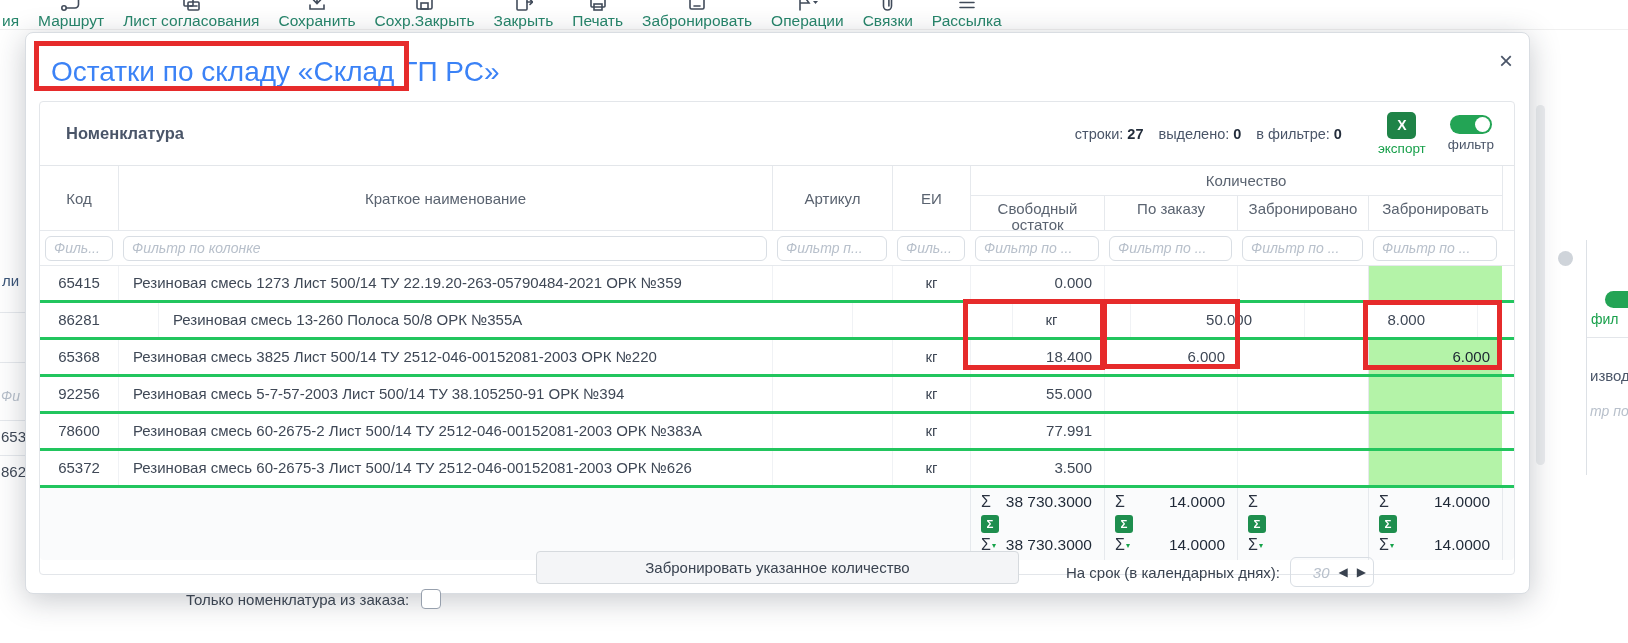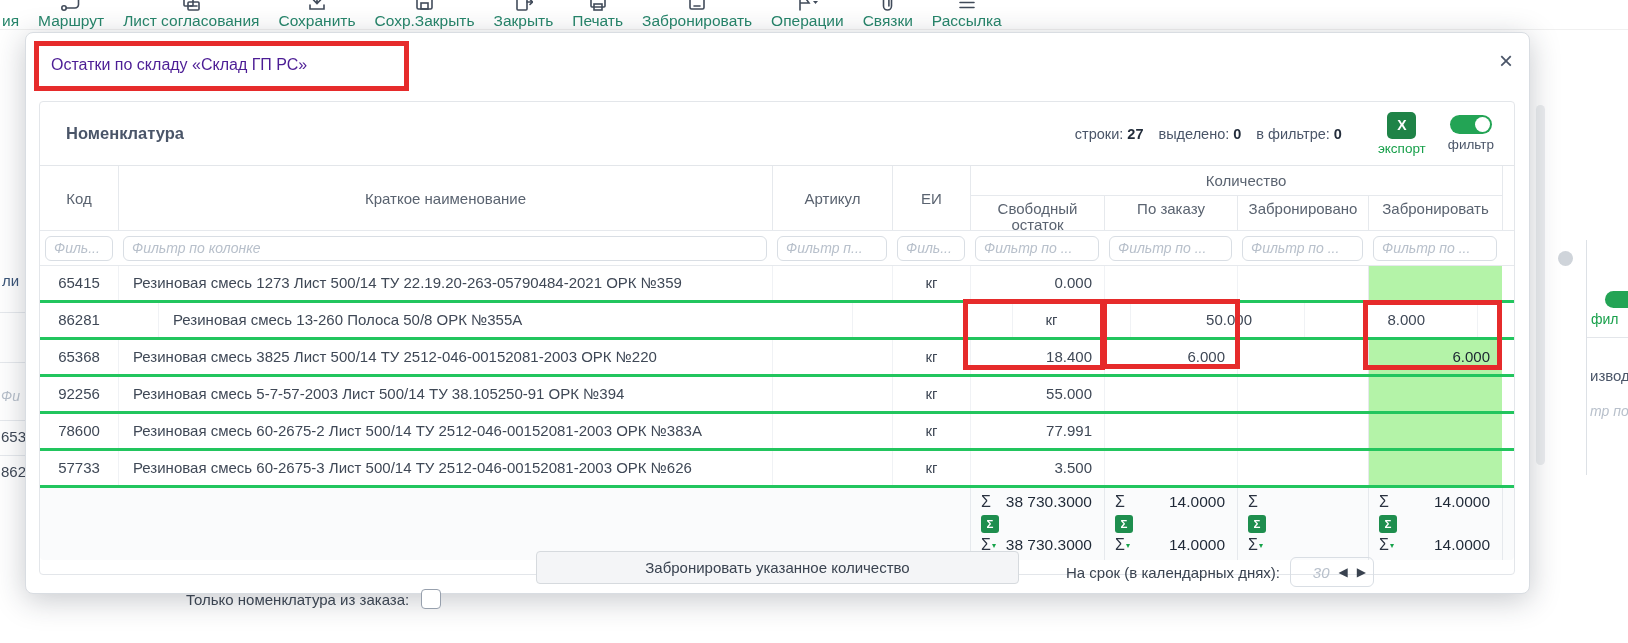--- a/index.html
+++ b/index.html
@@ -31,21 +31,21 @@
   .bgr-toggle{position:absolute;left:75px;top:196px;width:40px;height:17px;border-radius:9px;background:#23a455;}
   .bgr-toggle-label{position:absolute;left:61px;top:216px;font-size:14px;color:#18a04b;}
   .bgr-div{position:absolute;left:57px;top:242px;width:41px;border-top:1px solid #e3e6ea;}
   .bgr-text{position:absolute;left:60px;top:272px;font-size:15px;color:#4a5568;white-space:nowrap;}
   .bgr-filter{position:absolute;left:60px;top:308px;font-size:14px;font-style:italic;color:#b8c0cb;white-space:nowrap;}
 
   
   .modal{position:absolute;left:25px;top:32px;width:1503px;height:560px;background:#fff;
          border:1px solid #d9dde2;border-radius:8px;z-index:10;
          box-shadow:0 6px 30px rgba(30,40,55,.25);}
-  .modal-title{position:absolute;left:25px;top:23px;font-size:16px;color:#4c1d95;}
+  .modal-title{position:absolute;left:25px;top:23px;font-size:28px;color:#3b82f6;}
   .modal-close{position:absolute;right:16px;top:16px;font-size:24px;line-height:24px;color:#4a5568;cursor:pointer;}
 
   .panel{position:absolute;left:13px;top:68px;width:1476px;height:474px;
          border:1px solid #e3e6ea;border-radius:4px;box-sizing:border-box;background:#fff;}
   .panel-header{position:relative;height:63px;border-bottom:1px solid #e3e6ea;display:flex;align-items:center;}
   .panel-title{font-size:16.5px;font-weight:bold;color:#4a5568;padding-left:26px;flex:0 0 auto;}
   .panel-tools{margin-left:auto;display:flex;align-items:center;gap:22px;padding-right:20px;}
   .stats{display:flex;gap:15px;font-size:14.5px;color:#4a5568;align-items:center;}
   .stat b{color:#232d3b;margin-left:4px;}
   .export{display:flex;flex-direction:column;align-items:center;margin-left:14px;cursor:pointer;}
@@ -356,21 +356,21 @@
             <div class="td c">78600</div>
             <div class="td l">Резиновая смесь 60-2675-2 Лист 500/14 ТУ 2512-046-00152081-2003 ОРК №383А</div>
             <div class="td l"></div>
             <div class="td c">кг</div>
             <div class="td r">77.991</div>
             <div class="td r"></div>
             <div class="td r"></div>
             <div class="td r green"></div>
           </div>
           <div class="trow grid" style="grid-template-columns: 78px 654px 120px 78px 134px 133px 131px 134px 14px;">
-            <div class="td c">57733</div>
+            <div class="td c">65372</div>
             <div class="td l">Резиновая смесь 60-2675-3 Лист 500/14 ТУ 2512-046-00152081-2003 ОРК №626</div>
             <div class="td l"></div>
             <div class="td c">кг</div>
             <div class="td r">3.500</div>
             <div class="td r"></div>
             <div class="td r"></div>
             <div class="td r green"></div>
           </div>
         </div>
       <div class="totals grid" id="totals" style="grid-template-columns: 78px 654px 120px 78px 134px 133px 131px 134px 14px;">

